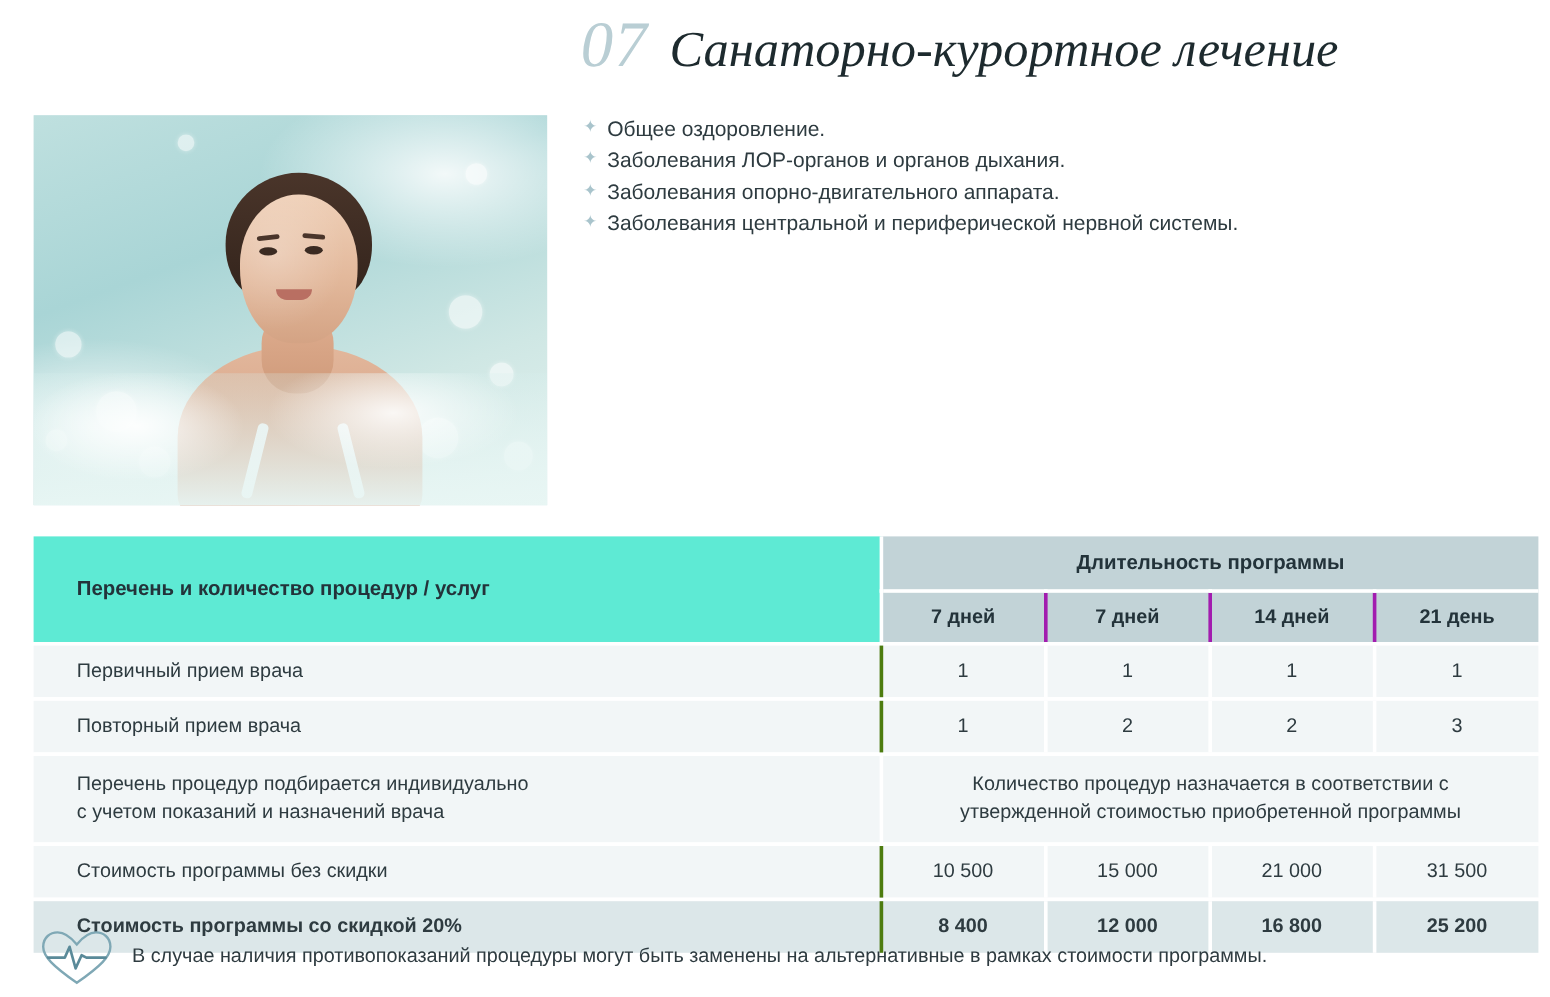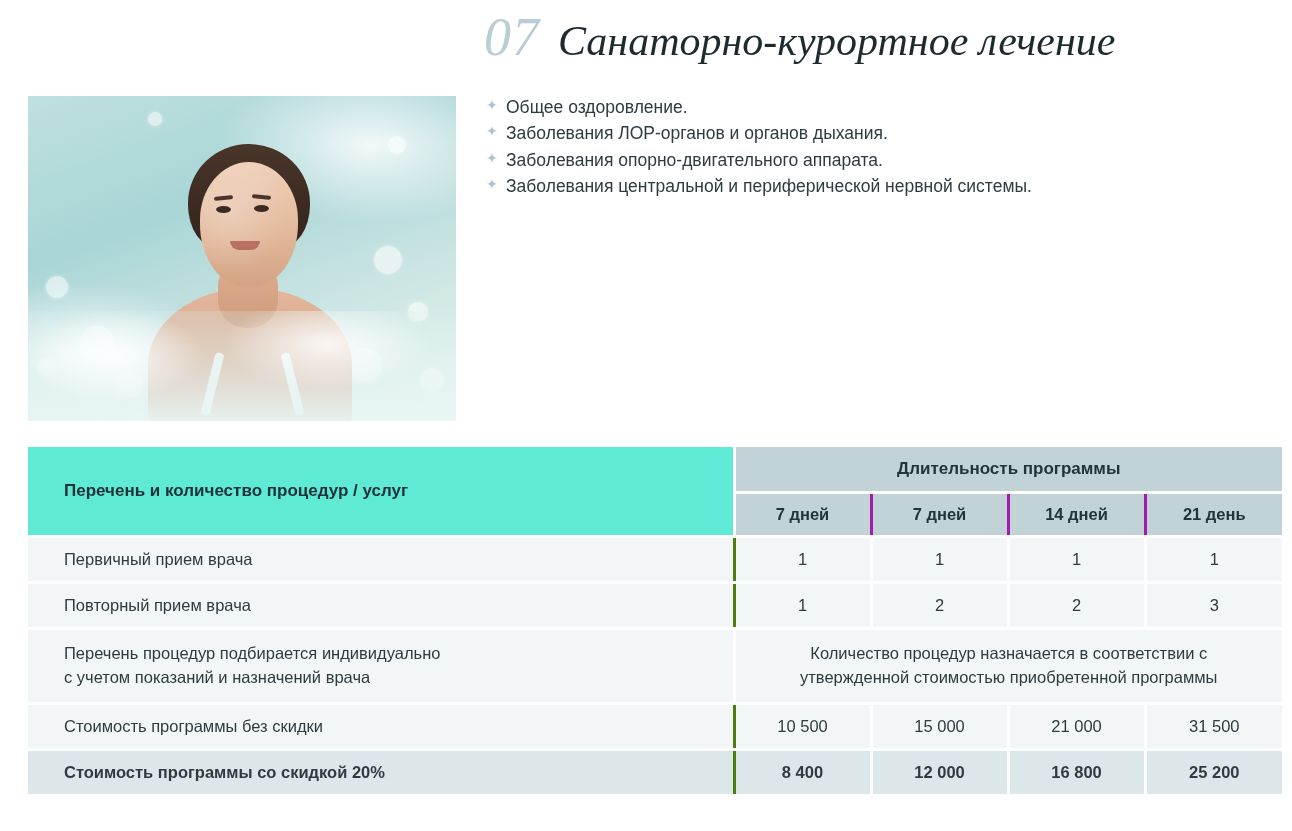--- a/index.html
+++ b/index.html
@@ -422,14 +422,23 @@
           <td class="row-label">Стоимость программы со скидкой 20%</td>
           <td class="cell">8 400</td>
           <td class="cell">12 000</td>
           <td class="cell">16 800</td>
           <td class="cell">25 200</td>
         </tr>
       </tbody>
     </table>
   </div>
 
+  <div class="footer">
+    <span class="footer-icon">
+      <svg viewBox="0 0 72 52" width="72" height="52" aria-hidden="true">
+        <path d="M36 47 C16 33, 8 25, 8 17 C8 9, 14 5, 20 5 C26 5, 31 9, 36 15 C41 9, 46 5, 52 5 C58 5, 64 9, 64 17 C64 25, 56 33, 36 47 Z" fill="none" stroke="#7fa8b5" stroke-width="2"></path>
+        <path d="M12 26 H26 L30 17 L35 35 L40 24 L44 26 H60" fill="none" stroke="#5a8a99" stroke-width="2.2" stroke-linejoin="round" stroke-linecap="round"></path>
+      </svg>
+    </span>
+    <span class="footer-text">В случае наличия противопоказаний процедуры могут быть заменены на альтернативные в рамках стоимости программы.</span>
+  </div>
 
 </div>
 
 </body></html>

